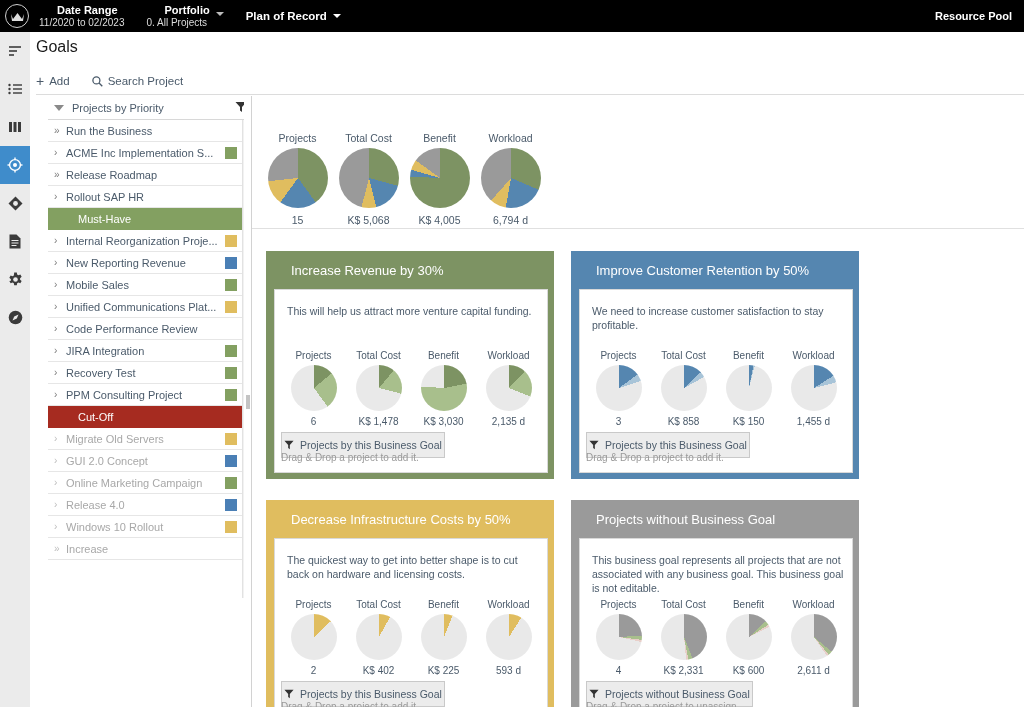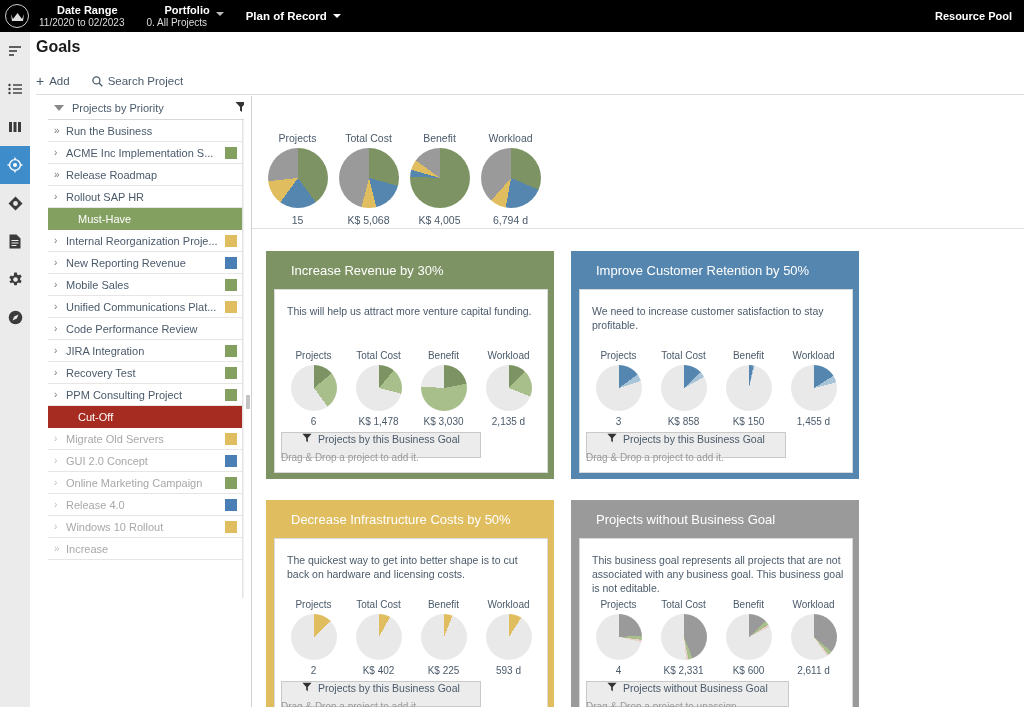--- a/index.html
+++ b/index.html
@@ -43,21 +43,21 @@
     width: 30px; height: 38px; display: flex; align-items: center; justify-content: center;
     color: #3b3b3b;
   }
   .rail-item.active { background: #3f8ccb; color: #fff; }
   .rail-item svg { display: block; }
 
   
   .page { position: absolute; top: 32px; left: 30px; width: 994px; height: 675px; background: #fff; }
   .page-title {
     position: absolute; top: 6px; left: 6px;
-    font-size: 16px; font-weight: bold; color: #1a1a1a;
+    font-size: 16px; font-weight: normal; color: #1a1a1a;
   }
   .toolbar {
     position: absolute; top: 36px; left: 6px; width: 988px; height: 27px;
     display: flex; align-items: center; border-bottom: 1px solid #dcdcdc;
   }
   .tool-btn {
     display: flex; align-items: center; font-size: 11.5px; color: #4a5a6a;
     margin-right: 22px; white-space: nowrap;
   }
   .tool-btn .plus { font-size: 14px; color: #4a5a6a; margin-right: 5px; line-height: 1; }
@@ -160,21 +160,21 @@
   }
   .card-kpis {
     position: absolute; top: 60px; left: 6px; display: flex;
   }
   .card-kpi { width: 65px; text-align: center; }
   .card-kpi-label { font-size: 10px; color: #4a5a6a; margin-bottom: 4px; }
   .card-pie { width: 46px; height: 46px; border-radius: 50%; margin: 0 auto; }
   .card-kpi-value { font-size: 10px; color: #4a5a6a; margin-top: 5px; }
   .card-filter {
     position: absolute; top: 142px; left: 6px; height: 26px;
-    display: flex; padding: 0 20px;
+    display: flex; align-items: center; padding: 0 2px;
     background: #ececec; border: 1px solid #c9c9c9;
     font-size: 10.5px; color: #4a5a6a; white-space: nowrap;
   }
   .card-filter .fi { margin-right: 6px; display: flex; }
   .card-hint {
     position: absolute; top: 162px; left: 6px;
     font-size: 10px; color: #9a9a9a;
   }
   .main-divider {
     position: absolute; top: 132px; left: 0; width: 772px; height: 1px; background: #e0e0e0;

